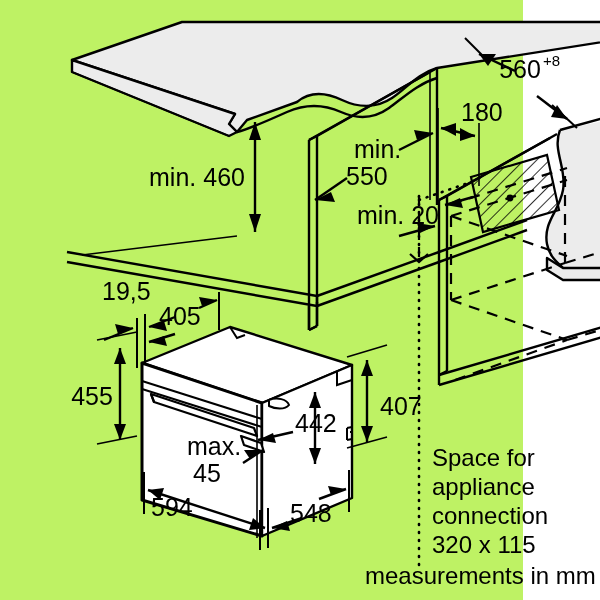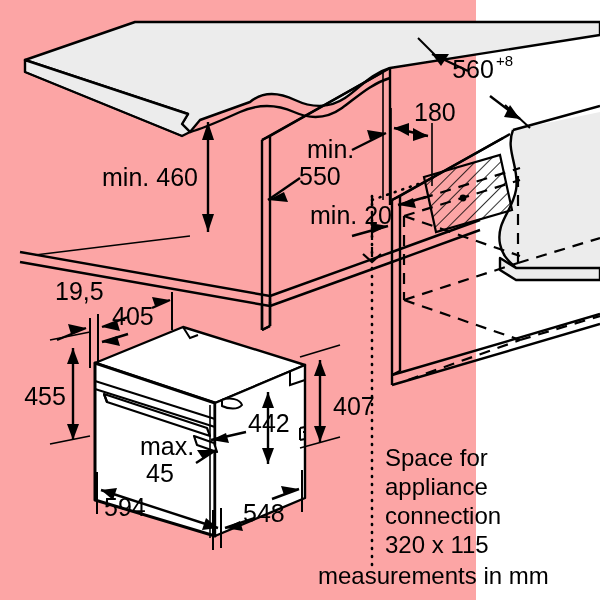--- a/index.html
+++ b/index.html
@@ -1,18 +1,18 @@
 <!DOCTYPE html>
 <html><head>
 <meta charset="utf-8">
 <style>
   html,body{margin:0;padding:0;background:#ffffff;}
   body{width:600px;height:600px;overflow:hidden;
        font-family:"Liberation Sans",sans-serif;}
-  #stage{position:relative;width:476px;height:600px;background:#fca5a5;}
+  #stage{position:relative;width:476px;height:600px;background:#bef264;padding-left:47px;}
   svg{display:block;}
   .dim-text{font-family:"Liberation Sans",sans-serif;font-size:25px;fill:#000;}
   .dim-text-sup{font-family:"Liberation Sans",sans-serif;font-size:15px;fill:#000;}
   .note-text{font-family:"Liberation Sans",sans-serif;font-size:24px;fill:#000;}
 </style>
 </head>
 <body>
 
 <div id="stage">
 <svg width="600" height="600" viewBox="0 0 600 600">

